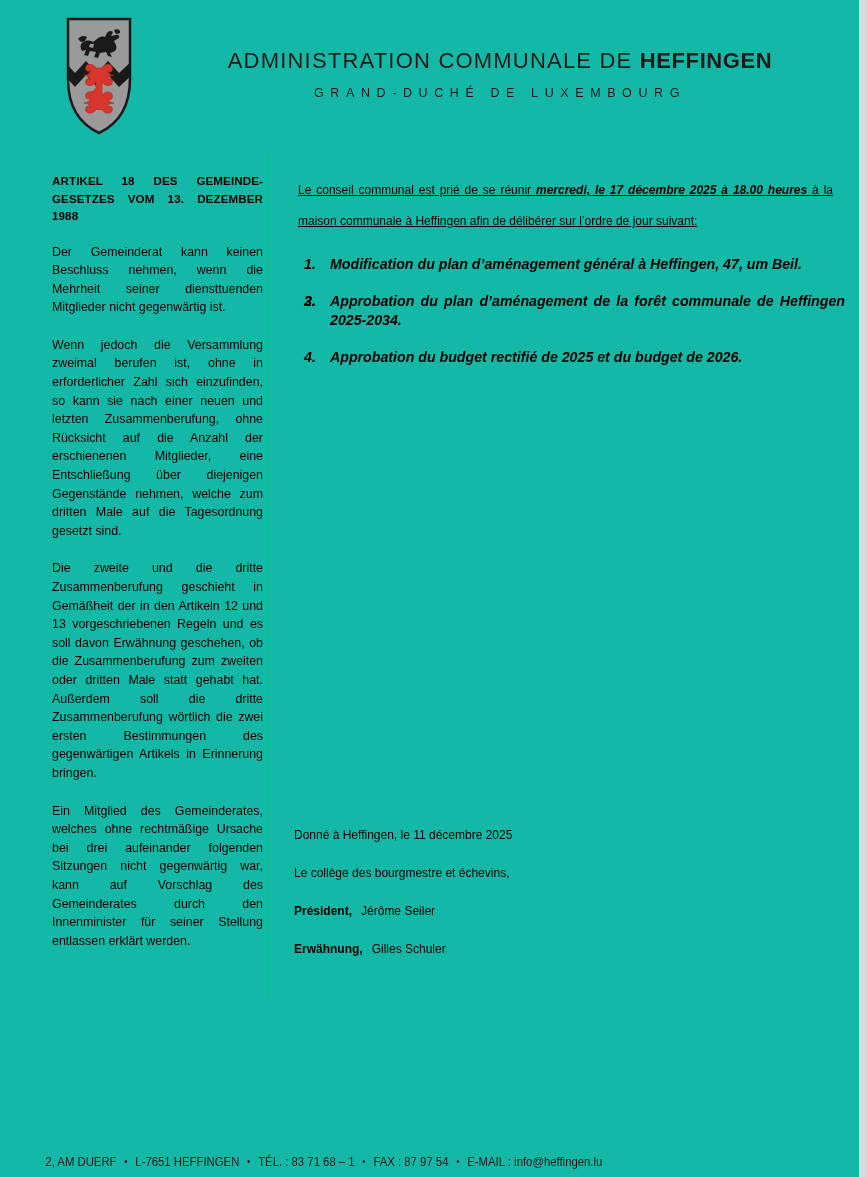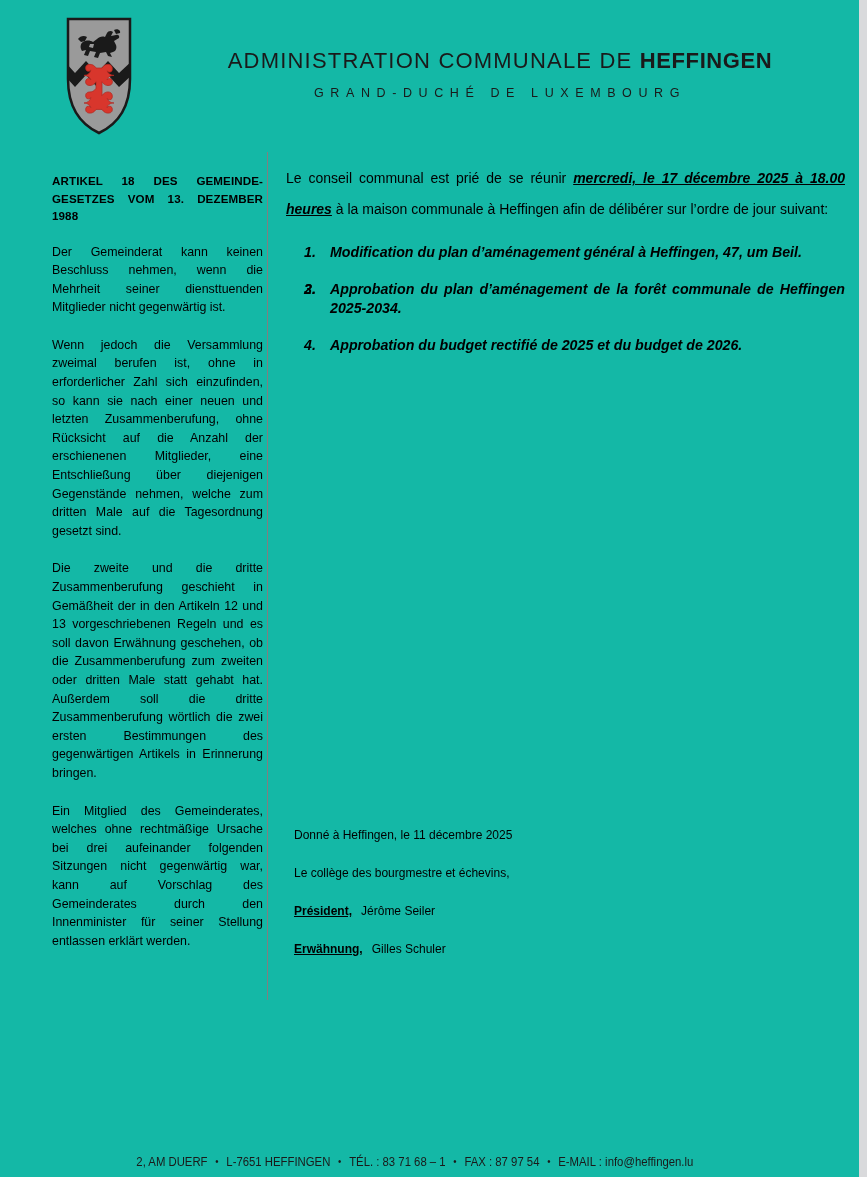--- a/index.html
+++ b/index.html
@@ -113,26 +113,27 @@
   .left-para:last-child { margin-bottom: 0; }
 
   
   .right-col {
     position: absolute;
     left: 286px;
     top: 163px;
     width: 559px;
   }
   .intro {
-    font-size: 14px;
+    font-size: 12px;
     line-height: 31px;
     text-align: justify;
     text-align-last: left;
     color: #000;
-    margin: 0;
+    margin: 12px;
+    text-decoration: underline;
   }
   .intro .date-em {
     font-weight: 700;
     font-style: italic;
     text-decoration: underline;
   }
 
   .agenda {
     margin: 18px 0 0 0;
     padding: 0;
@@ -170,35 +171,33 @@
     font-size: 12px;
     line-height: 19px;
     color: #000;
     margin: 0 0 19px 8px;
     white-space: nowrap;
   }
   .sig-line:last-child { margin-bottom: 0; }
   .sig-role {
     font-weight: 700;
     display: inline-block;
-    text-decoration: underline;
   }
   .sig-name {
     display: inline-block;
     margin-left: 9px;
   }
 
   
   .footer {
     position: absolute;
     left: 0;
     top: 1152px;
     width: 731px;
-    text-align: right;
-    padding-left: 8px;
+    text-align: left;
   }
   .footer-text {
     display: inline-block;
     font-size: 13.2px;
     line-height: 16px;
     color: #1a1a1a;
     transform: scaleX(0.86);
     transform-origin: center;
     white-space: nowrap;
   }

